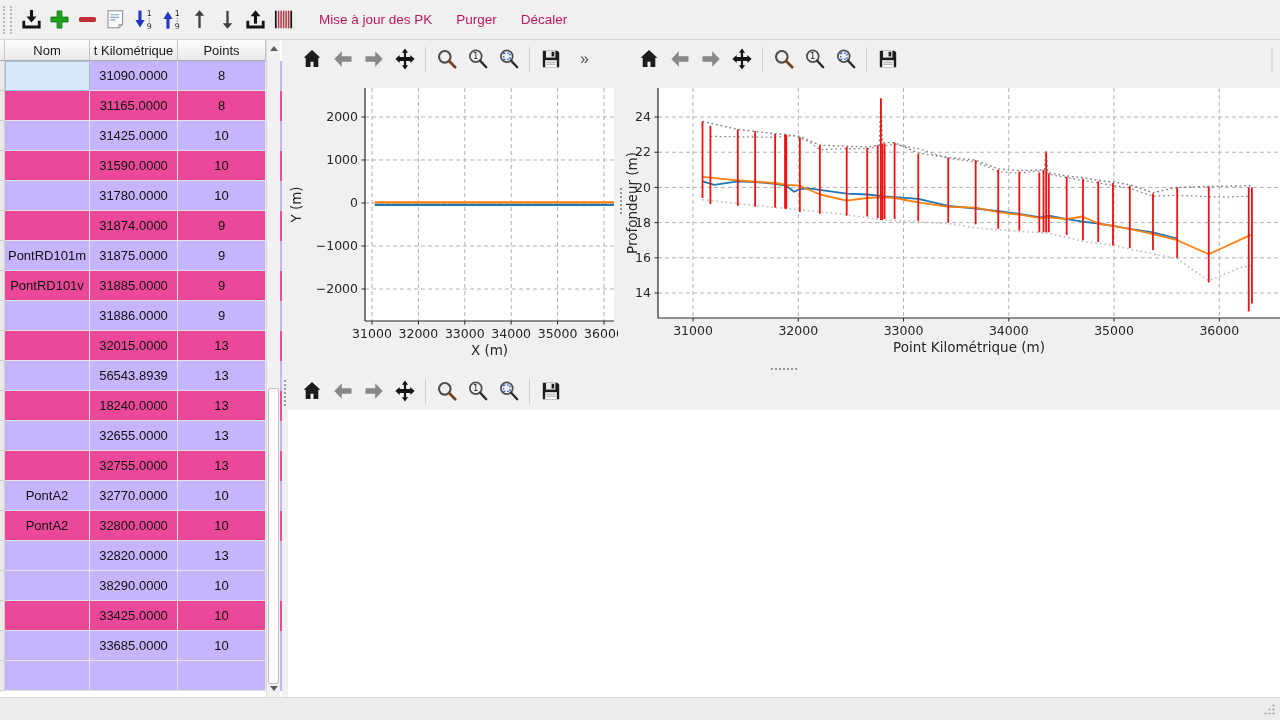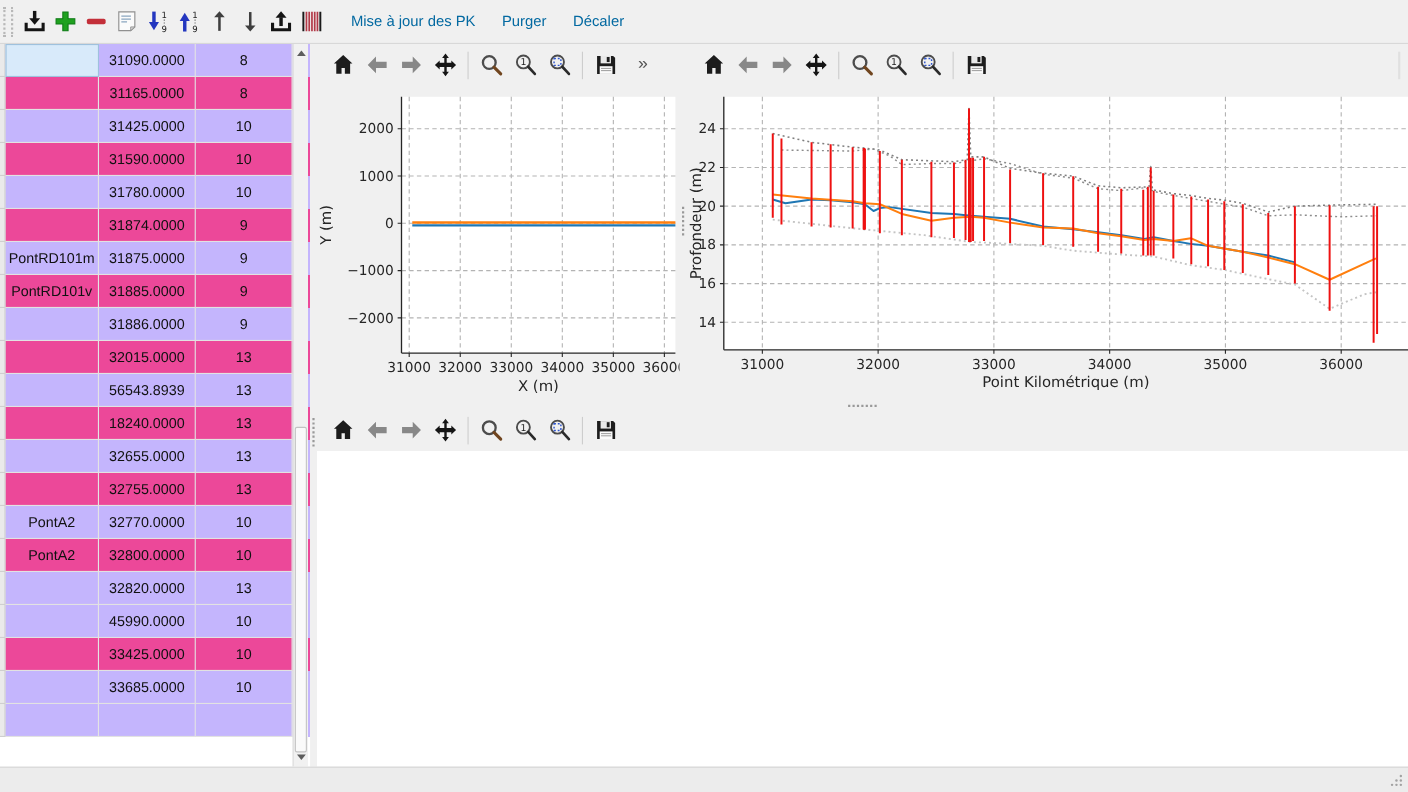--- a/index.html
+++ b/index.html
@@ -6,21 +6,21 @@
   body{width:1280px;height:720px;overflow:hidden;position:relative;background:#f0f0f0;
        font-family:"Liberation Sans","DejaVu Sans",sans-serif;-webkit-font-smoothing:antialiased}
   .abs{position:absolute}
   
   .toolbar{left:0;top:0;width:1280px;height:40px;background:#f0f0f0;border-bottom:1px solid #d8d8d8;
            display:flex;align-items:center;box-sizing:border-box}
   .tb-handle{width:5px;height:28px;margin-left:3px;border-left:2px dotted #b8b8b8;border-right:2px dotted #b8b8b8}
   #tb-buttons{display:flex;margin-left:5px}
   .tb-btn{width:28px;height:32px;display:flex;align-items:center;justify-content:center;cursor:default}
   #tb-actions{display:flex;margin-left:10px}
-  .tb-action{padding:0 12px;height:30px;line-height:30px;font-size:13.5px;color:#0369a1;white-space:nowrap}
+  .tb-action{padding:0 12px;height:30px;line-height:30px;font-size:13.5px;color:#be185d;white-space:nowrap}
   
   .table-panel{left:0;top:40px;width:282px;height:657px;background:#fff;overflow:hidden}
   .trow,.thead{display:flex}
   .thead{height:21px}
   .hcell{box-sizing:border-box;background:linear-gradient(#fdfdfd,#e9e9e9);
          border-right:1px solid #c4c4c4;border-bottom:1px solid #aaa;
          font-size:13px;color:#1a1a1a;display:flex;align-items:center;justify-content:center;overflow:hidden;white-space:nowrap}
   .trow{height:30px;background:#c4b5fd}
   .trow.alt{background:#ec4899}
   .tcell{box-sizing:border-box;border-right:1px solid #e4e4e4;border-bottom:1px solid #e2e2e2;
@@ -131,20 +131,28 @@
         </div>
       </div>
     <div id="tb-actions">
         <div class="tb-action">Mise à jour des PK</div>
         <div class="tb-action">Purger</div>
         <div class="tb-action">Décaler</div>
       </div>
   </div>
 
   <div class="abs table-panel">
+    <div id="tbl-header">
+        <div class="thead">
+          <div class="hcell w0"></div>
+          <div class="hcell w1">Nom</div>
+          <div class="hcell w2">t Kilométrique</div>
+          <div class="hcell w3">Points</div>
+        </div>
+      </div>
     <div id="tbl-body">
         <div class="trow">
           <div class="rowhdr w0"></div>
           <div class="tcell w1 sel"></div>
           <div class="tcell w2">31090.0000</div>
           <div class="tcell w3">8</div>
         </div>
         <div class="trow alt">
           <div class="rowhdr w0"></div>
           <div class="tcell w1"></div>
@@ -237,21 +245,21 @@
         </div>
         <div class="trow">
           <div class="rowhdr w0"></div>
           <div class="tcell w1"></div>
           <div class="tcell w2">32820.0000</div>
           <div class="tcell w3">13</div>
         </div>
         <div class="trow">
           <div class="rowhdr w0"></div>
           <div class="tcell w1"></div>
-          <div class="tcell w2">45990.0000</div>
+          <div class="tcell w2">38290.0000</div>
           <div class="tcell w3">10</div>
         </div>
         <div class="trow alt">
           <div class="rowhdr w0"></div>
           <div class="tcell w1"></div>
           <div class="tcell w2">33425.0000</div>
           <div class="tcell w3">10</div>
         </div>
         <div class="trow">
           <div class="rowhdr w0"></div>

